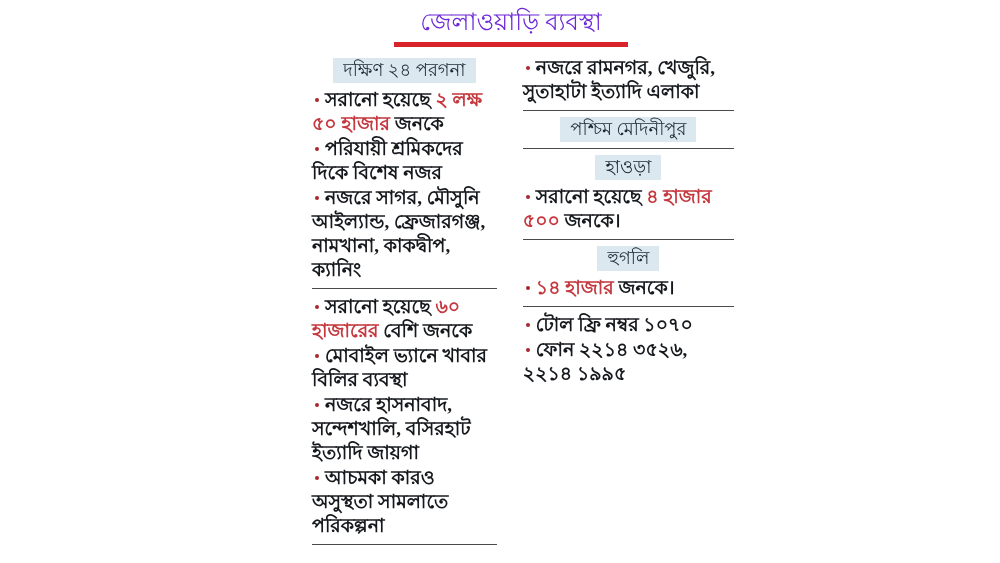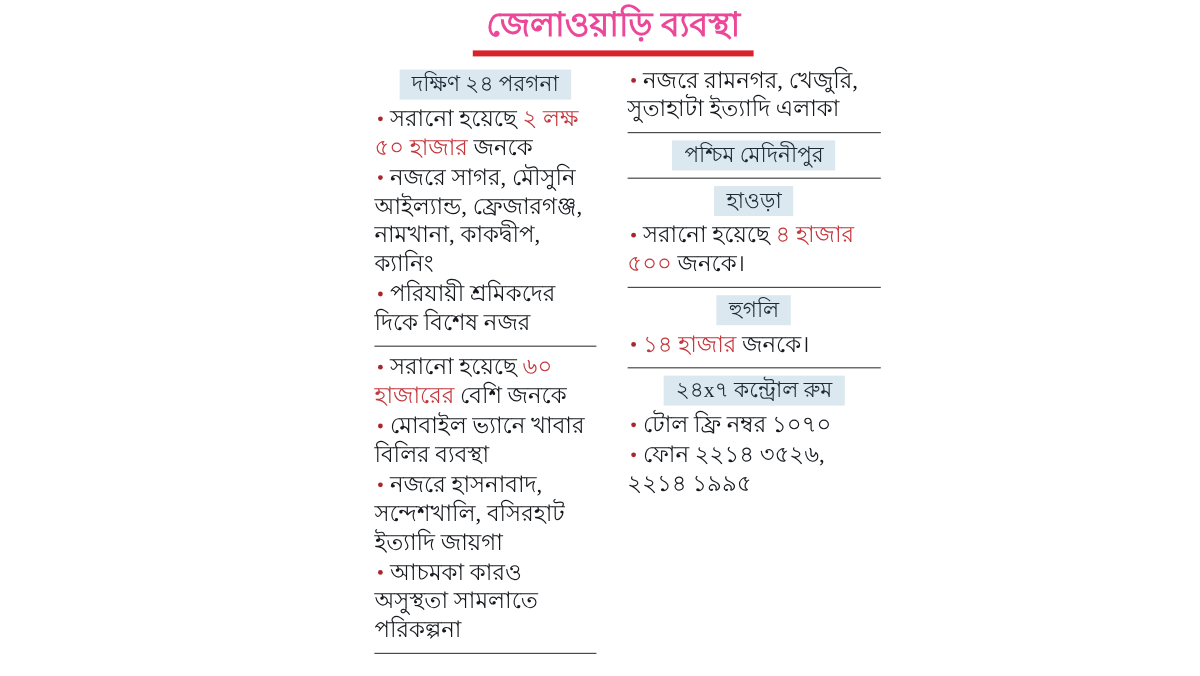--- a/index.html
+++ b/index.html
@@ -21,23 +21,23 @@
     --divider: #4a4a4a;
   }
   .content {
     margin-left: 288px;
     width: 446px;
     padding-top: 2px;
   }
   .title-wrap { text-align: center; }
   .page-title {
     margin: 2px 0 0 0;
-    font-size: 28px;
-    font-weight: 700;
-    color: #ec4899;
+    font-size: 24px;
+    font-weight: 400;
+    color: #6d28d9;
     line-height: 36px;
   }
   .title-underline {
     width: 234px;
     height: 5px;
     background: var(--bar-red);
     margin: 2px auto 9px auto;
   }
   .columns {
     display: flex;
@@ -56,20 +56,21 @@
     line-height: 22px;
     padding: 1px 10px 2px 10px;
     text-align: center;
     white-space: nowrap;
   }
   .bullet {
     font-size: 19px;
     line-height: 24px;
     color: var(--text);
     margin: 0 0 1px 0;
+    font-weight: bold;
   }
   .dot {
     display: inline-block;
     width: 4px;
     height: 4px;
     border-radius: 50%;
     background: var(--dot-red);
     margin: 0 6px 4px 3px;
   }
   .red { color: var(--red-text); }
@@ -84,38 +85,37 @@
 
 <div class="content">
   <div class="title-wrap">
     <h1 class="page-title">জেলাওয়াড়ি ব্যবস্থা</h1>
     <div class="title-underline"></div>
   </div>
   <div class="columns">
     <div class="col col-left">
         <div class="sec-heading">দক্ষিণ ২৪ পরগনা</div>
         <div class="bullet"><span class="dot"></span><span>সরানো হয়েছে </span><span class="red">২ লক্ষ ৫০ হাজার</span><span> জনকে</span></div>
+        <div class="bullet"><span class="dot"></span><span>পরিযায়ী শ্রমিকদের দিকে বিশেষ নজর</span></div>
         <div class="bullet"><span class="dot"></span><span>নজরে সাগর, মৌসুনি আইল্যান্ড, ফ্রেজারগঞ্জ, নামখানা, কাকদ্বীপ, ক্যানিং</span></div>
-        <div class="bullet"><span class="dot"></span><span>পরিযায়ী শ্রমিকদের দিকে বিশেষ নজর</span></div>
         <div class="divider"></div>
         <div class="bullet"><span class="dot"></span><span>সরানো হয়েছে </span><span class="red">৬০ হাজারের</span><span> বেশি জনকে</span></div>
         <div class="bullet"><span class="dot"></span><span>মোবাইল ভ্যানে খাবার বিলির ব্যবস্থা</span></div>
         <div class="bullet"><span class="dot"></span><span>নজরে হাসনাবাদ, সন্দেশখালি, বসিরহাট ইত্যাদি জায়গা</span></div>
         <div class="bullet"><span class="dot"></span><span>আচমকা কারও অসুস্থতা সামলাতে পরিকল্পনা</span></div>
         <div class="divider"></div>
       </div>
     <div class="col col-right">
         <div class="bullet"><span class="dot"></span><span>নজরে রামনগর, খেজুরি, সুতাহাটা ইত্যাদি এলাকা</span></div>
         <div class="divider"></div>
         <div class="sec-heading">পশ্চিম মেদিনীপুর</div>
         <div class="divider"></div>
         <div class="sec-heading">হাওড়া</div>
         <div class="bullet"><span class="dot"></span><span>সরানো হয়েছে </span><span class="red">৪ হাজার ৫০০</span><span> জনকে।</span></div>
         <div class="divider"></div>
         <div class="sec-heading">হুগলি</div>
         <div class="bullet"><span class="dot"></span><span class="red">১৪ হাজার</span><span> জনকে।</span></div>
         <div class="divider"></div>
-        <div class="sec-heading">২৪x৭ কন্ট্রোল রুম</div>
         <div class="bullet"><span class="dot"></span><span>টোল ফ্রি নম্বর ১০৭০</span></div>
         <div class="bullet"><span class="dot"></span><span>ফোন ২২১৪ ৩৫২৬, ২২১৪ ১৯৯৫</span></div>
       </div>
   </div>
 </div>
 
 </body></html>

